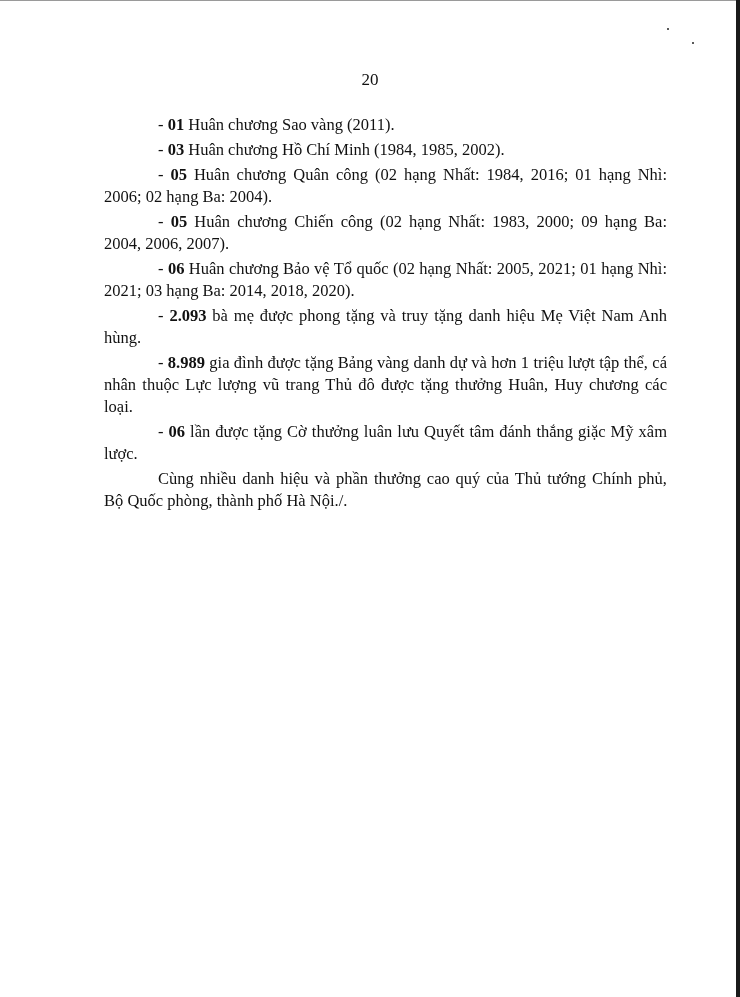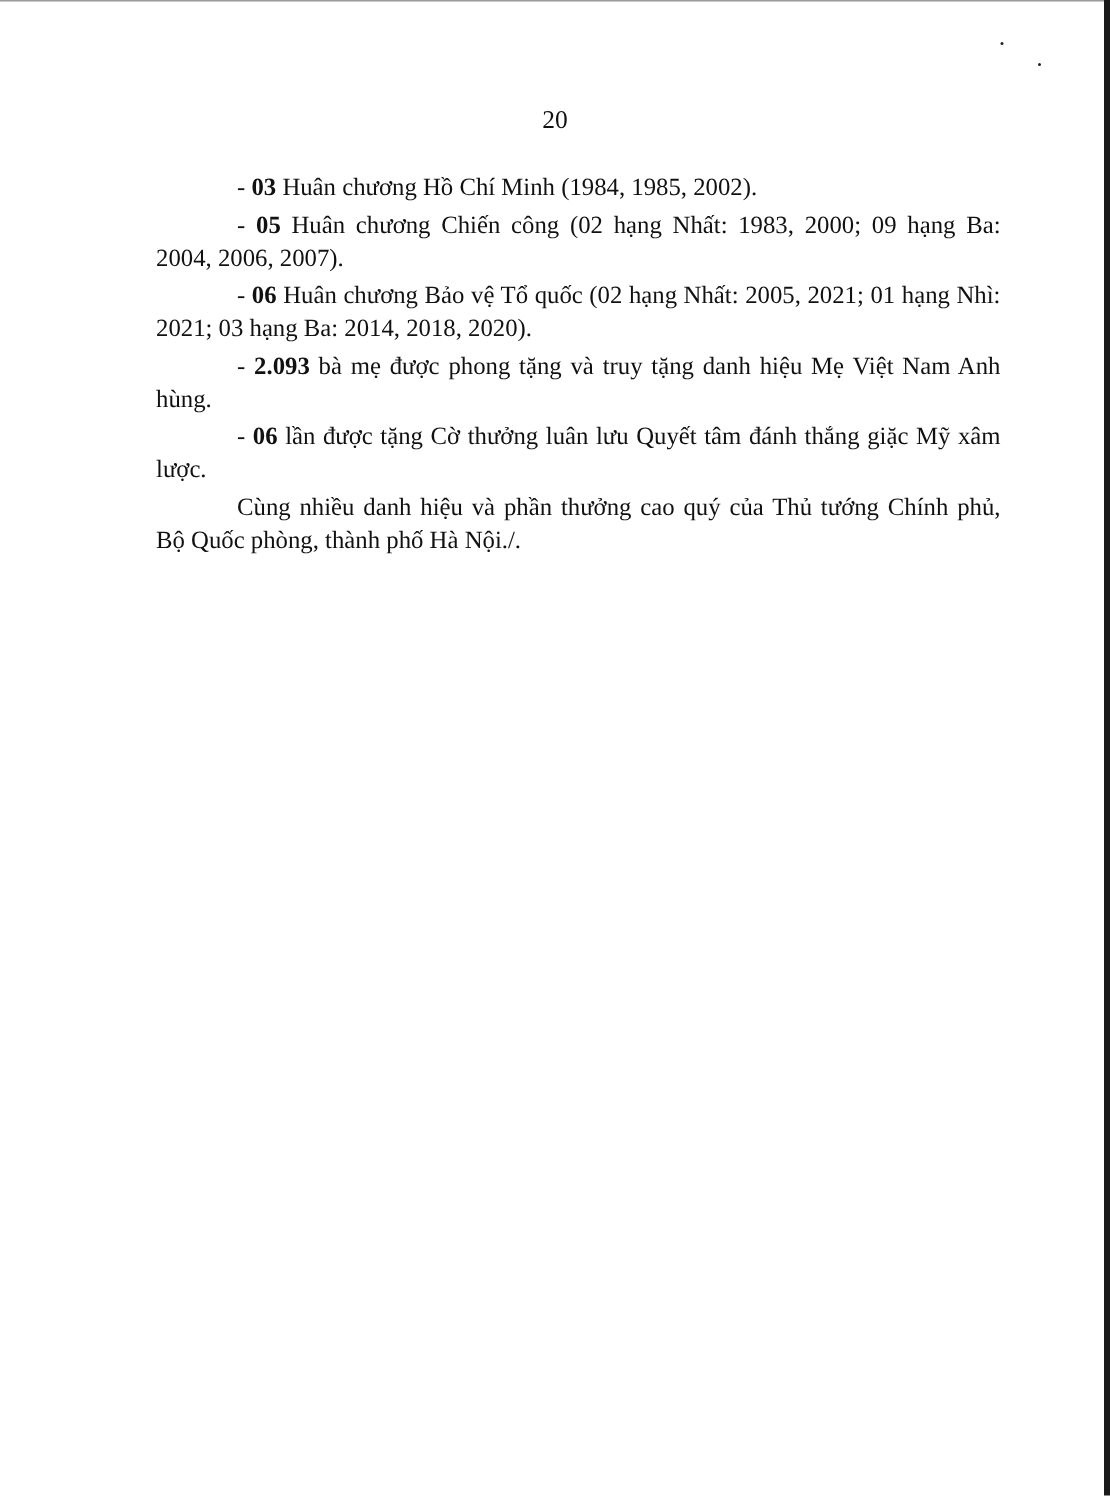--- a/index.html
+++ b/index.html
@@ -60,19 +60,22 @@
 <body>
 
 <div class="top-edge"></div>
 <div class="right-edge"></div>
 <div class="speck" style="left:667px;top:28px;"></div>
 <div class="speck" style="left:692px;top:42px;"></div>
 
 <div class="page-number">20</div>
 
 <div class="content">
+  <p class="para"><span>- </span><b>01</b><span> Huân chương Sao vàng (2011).</span></p>
   <p class="para"><span>- </span><b>03</b><span> Huân chương Hồ Chí Minh (1984, 1985, 2002).</span></p>
+  <p class="para"><span>- </span><b>05</b><span> Huân chương Quân công (02 hạng Nhất: 1984, 2016; 01 hạng Nhì: 2006; 02 hạng Ba: 2004).</span></p>
   <p class="para"><span>- </span><b>05</b><span> Huân chương Chiến công (02 hạng Nhất: 1983, 2000; 09 hạng Ba: 2004, 2006, 2007).</span></p>
   <p class="para"><span>- </span><b>06</b><span> Huân chương Bảo vệ Tổ quốc (02 hạng Nhất: 2005, 2021; 01 hạng Nhì: 2021; 03 hạng Ba: 2014, 2018, 2020).</span></p>
   <p class="para"><span>- </span><b>2.093</b><span> bà mẹ được phong tặng và truy tặng danh hiệu Mẹ Việt Nam Anh hùng.</span></p>
+  <p class="para"><span>- </span><b>8.989</b><span> gia đình được tặng Bảng vàng danh dự và hơn 1 triệu lượt tập thể, cá nhân thuộc Lực lượng vũ trang Thủ đô được tặng thưởng Huân, Huy chương các loại.</span></p>
   <p class="para"><span>- </span><b>06</b><span> lần được tặng Cờ thưởng luân lưu Quyết tâm đánh thắng giặc Mỹ xâm lược.</span></p>
   <p class="para">Cùng nhiều danh hiệu và phần thưởng cao quý của Thủ tướng Chính phủ, Bộ Quốc phòng, thành phố Hà Nội./.</p>
 </div>
 
 </body></html>

